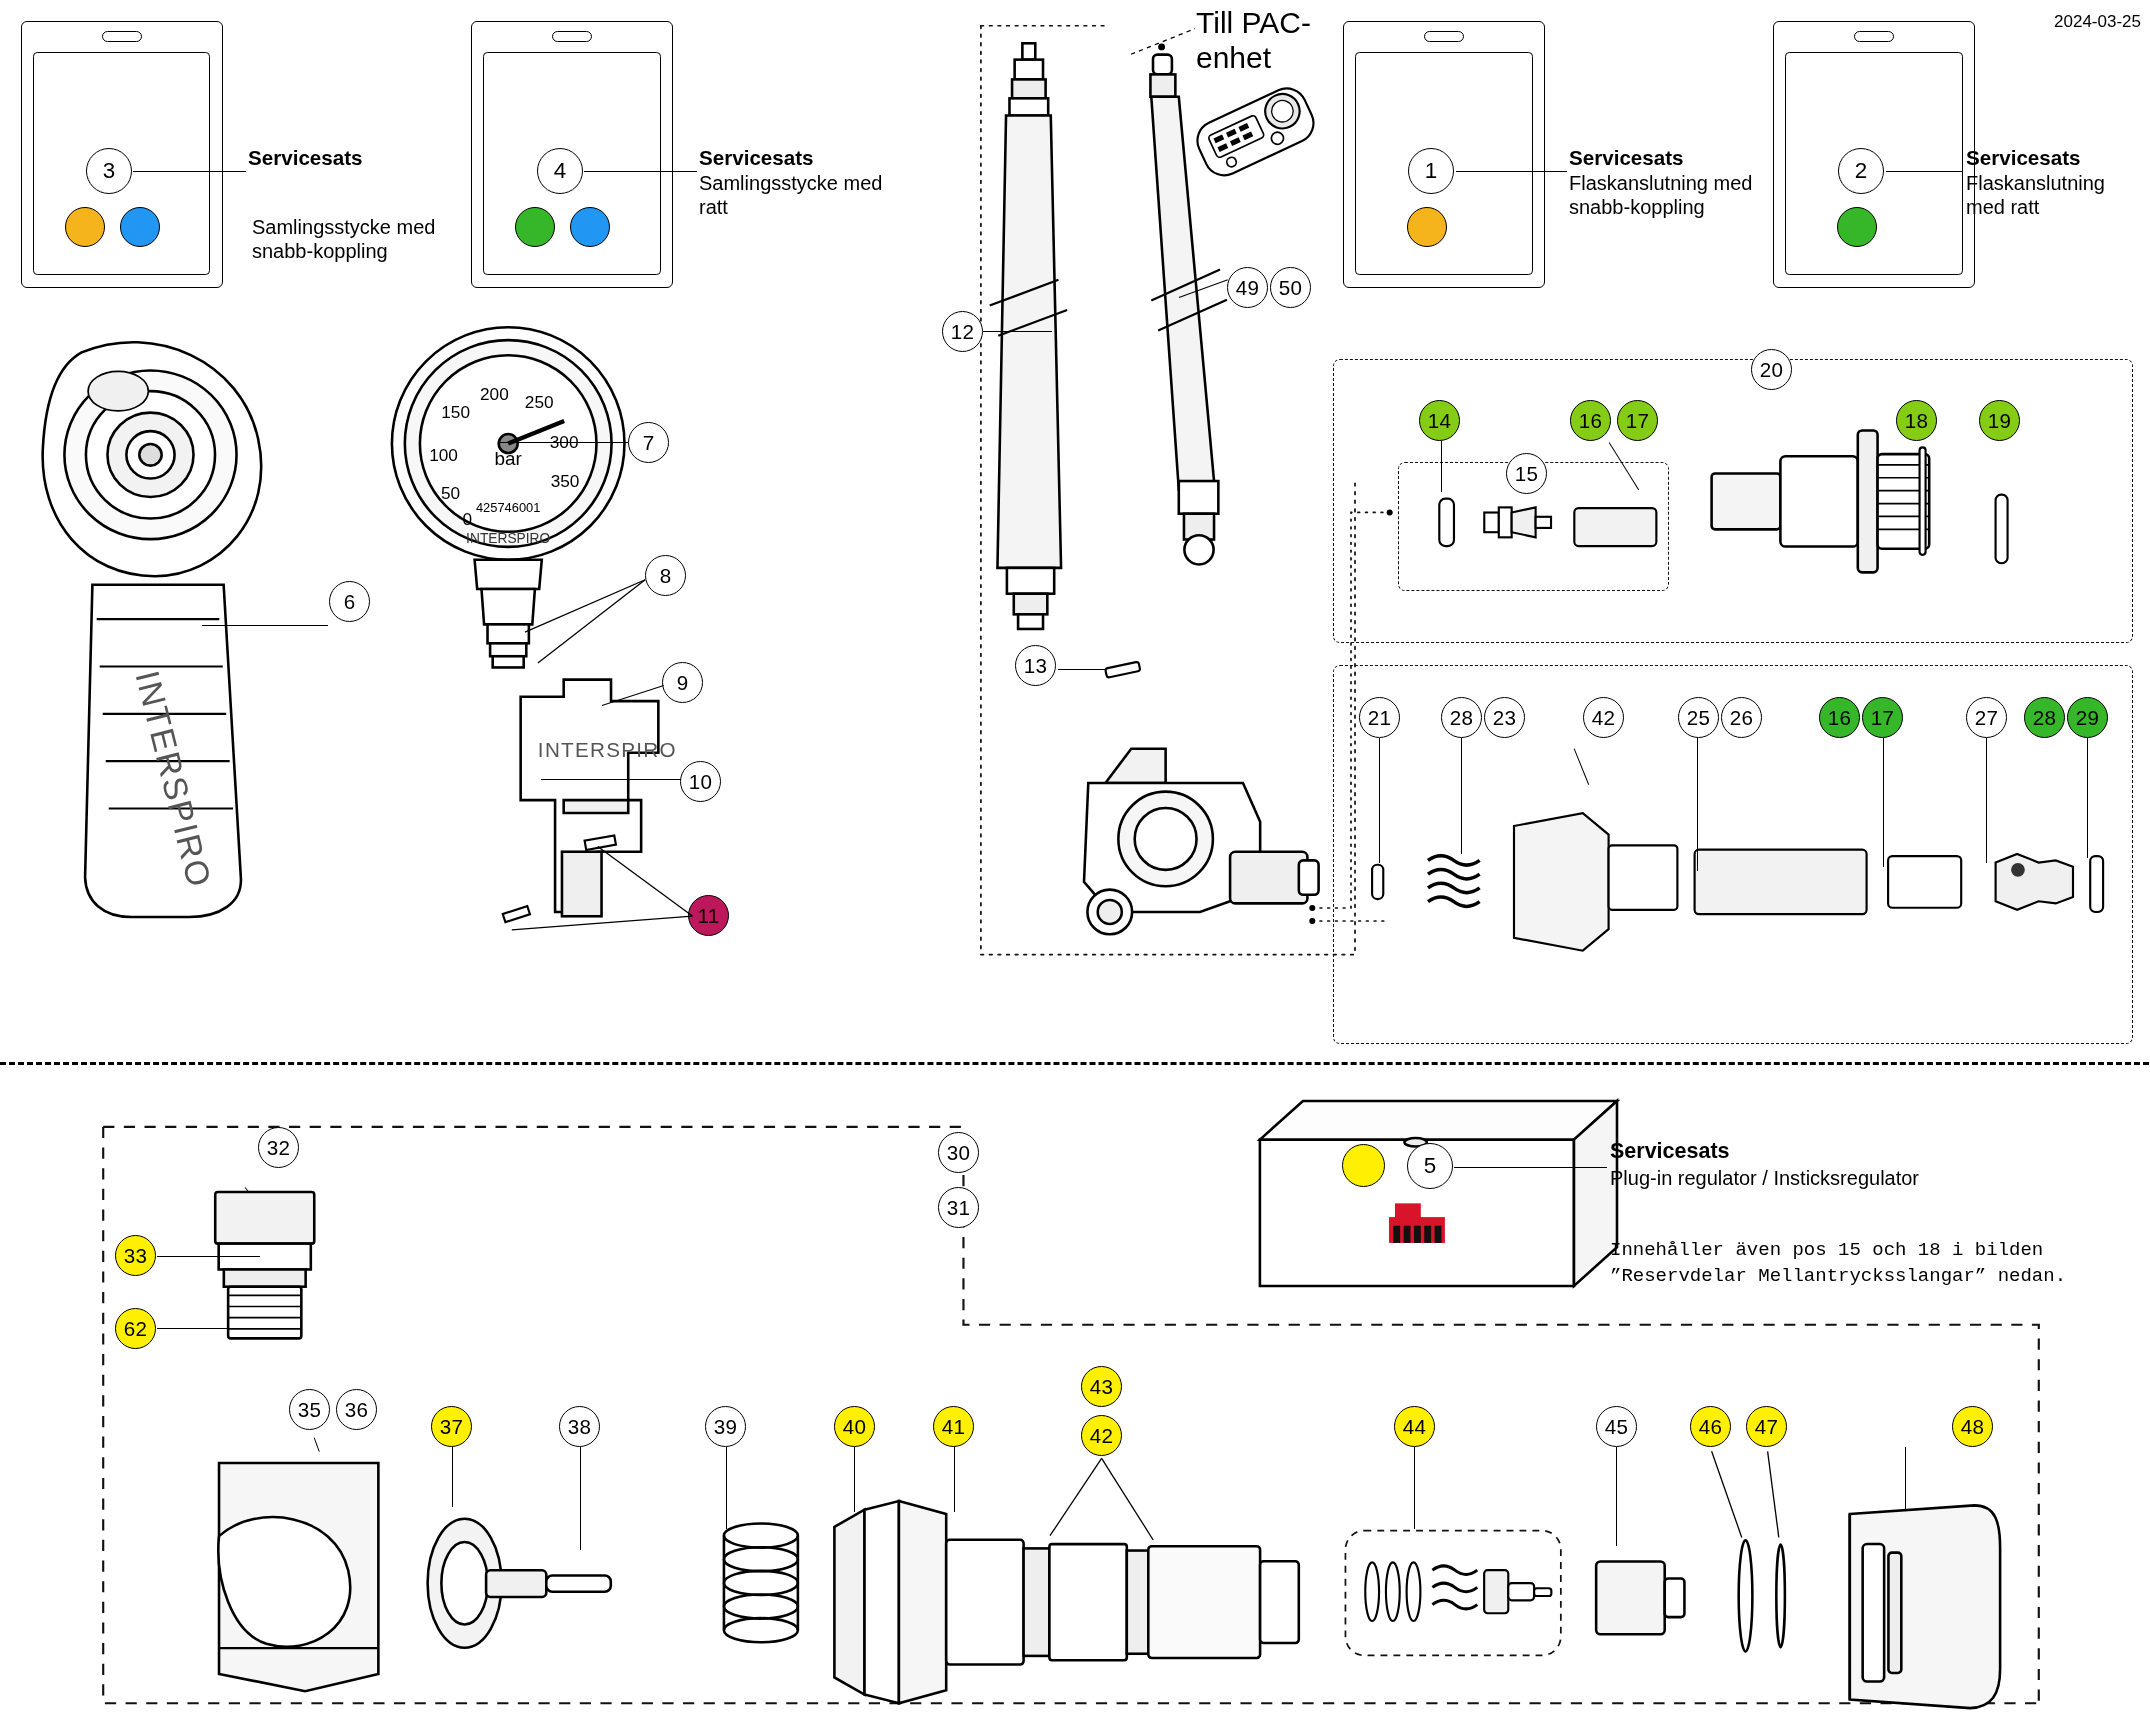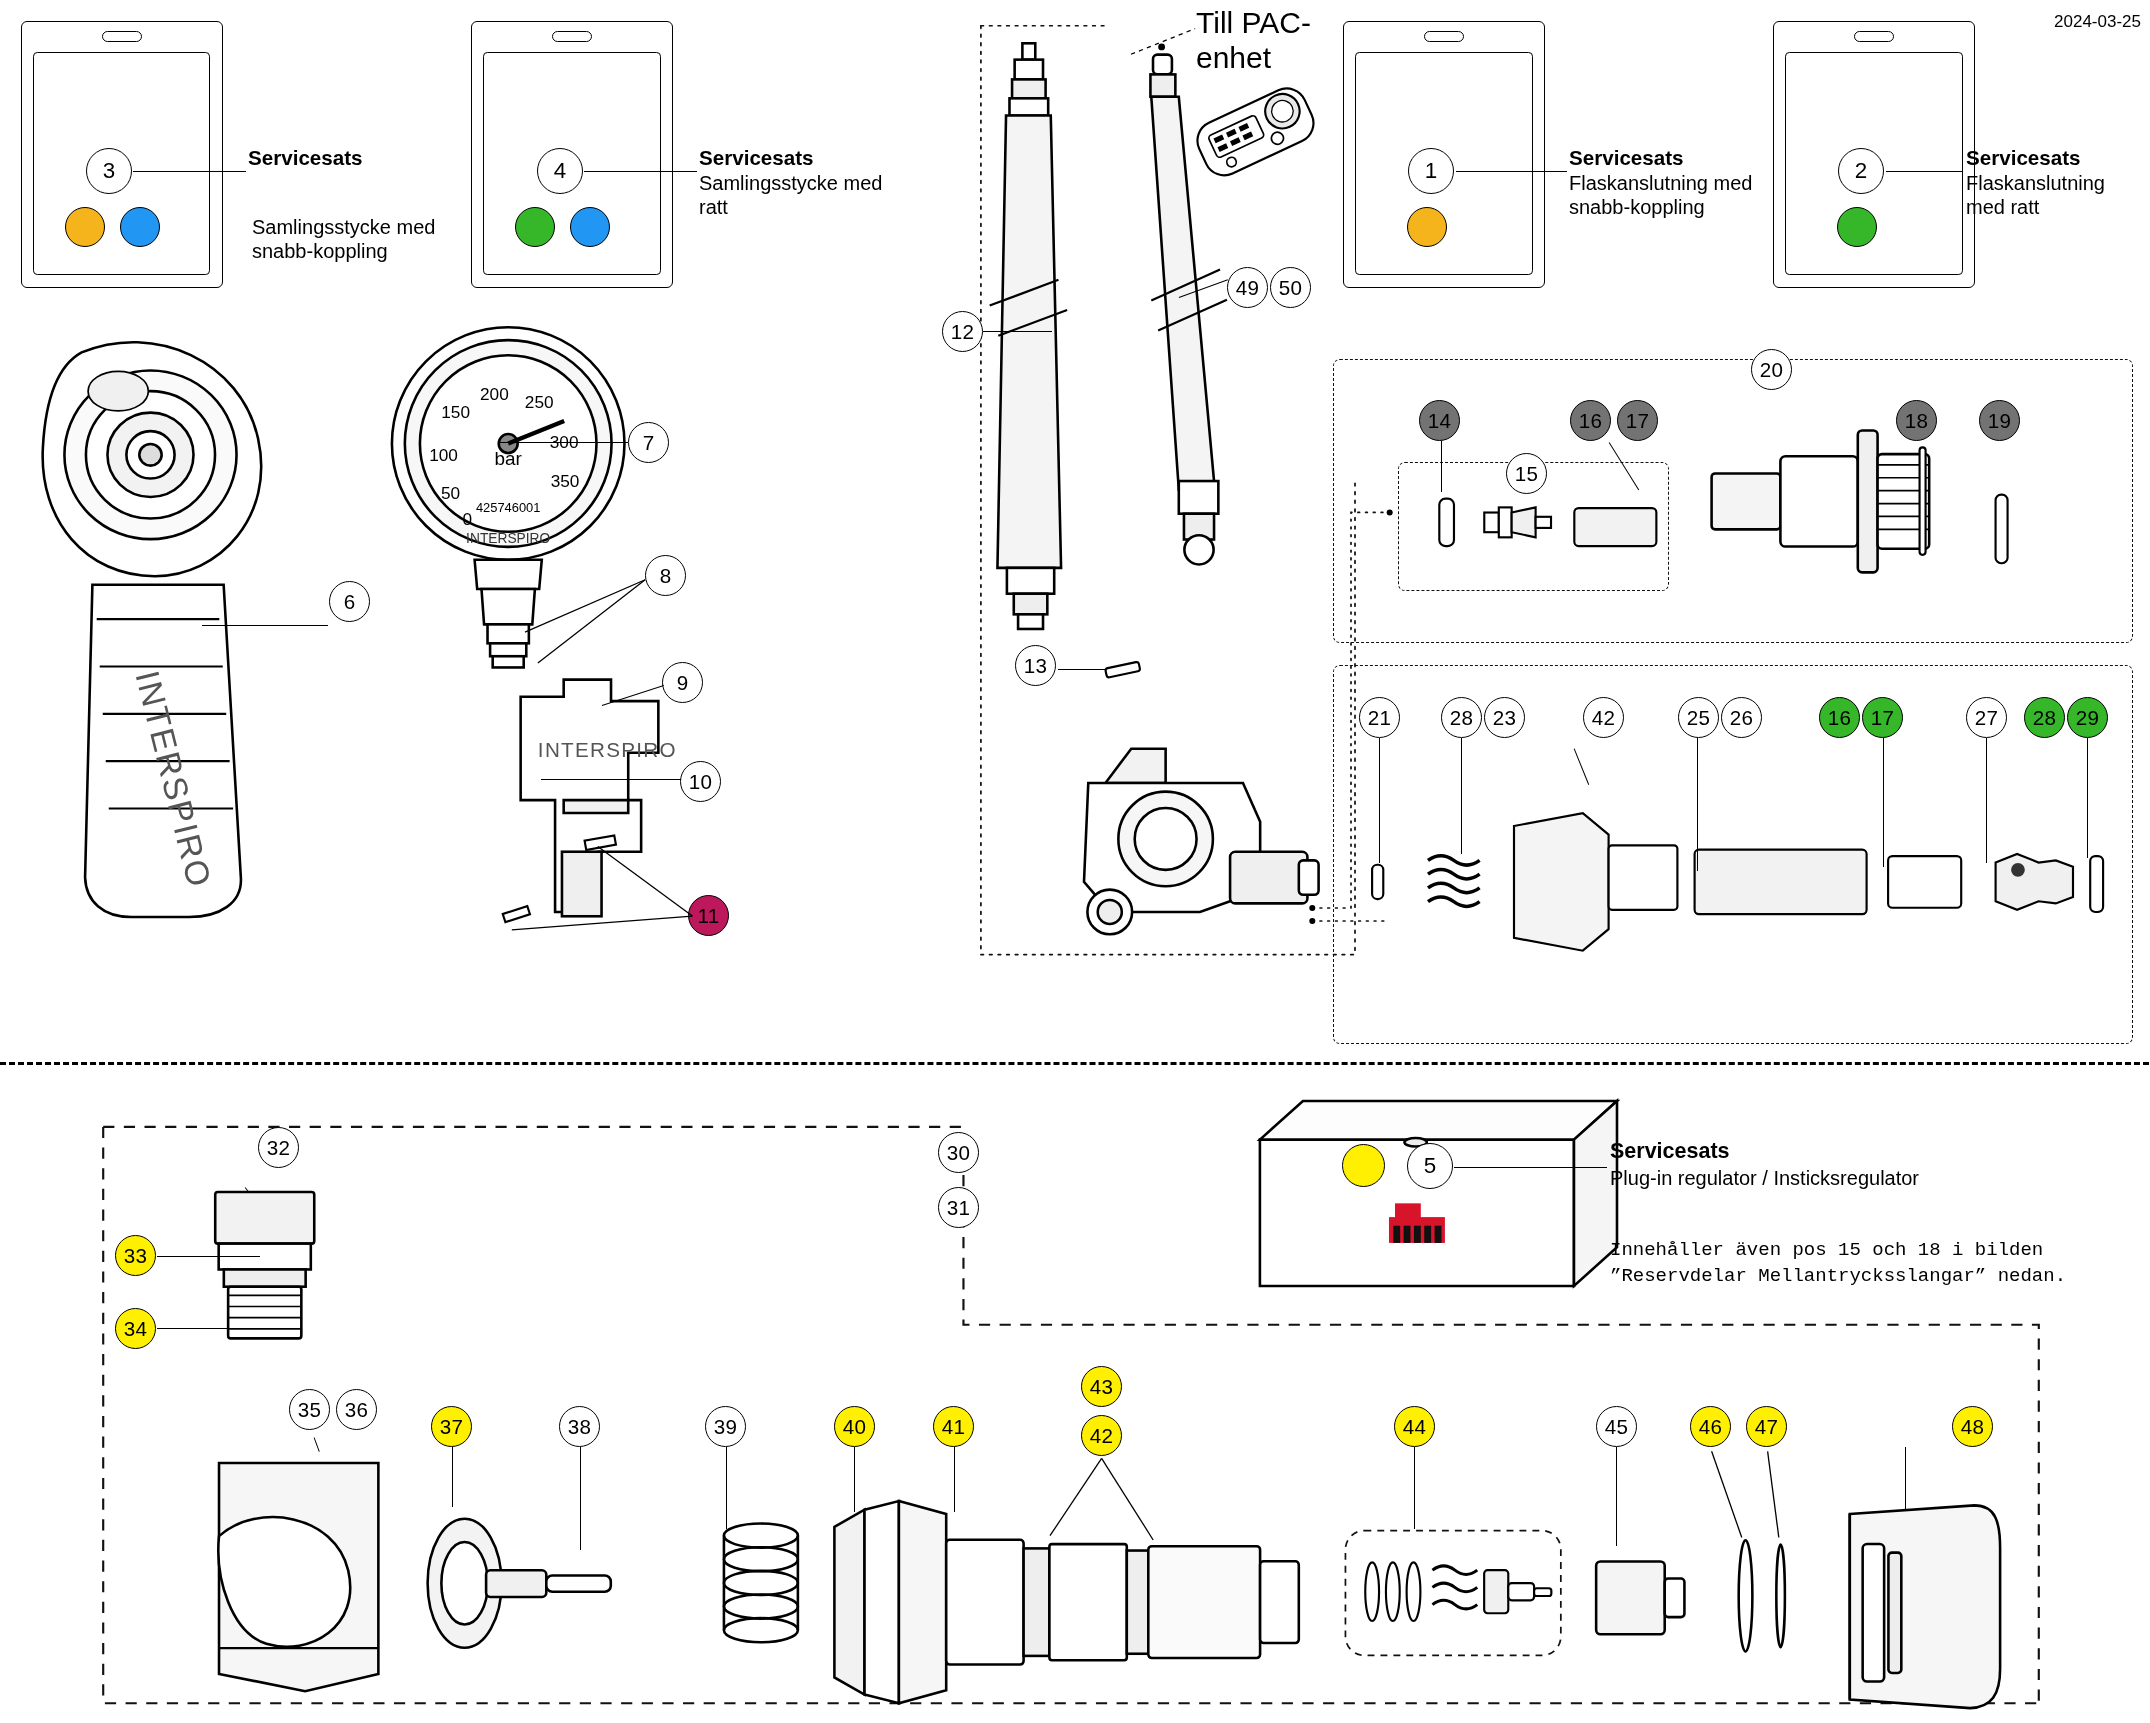--- a/index.html
+++ b/index.html
@@ -24,21 +24,21 @@
   .bub {
     border-radius: 50%;
     border: 1.7px solid #000;
     background: #fff;
     display: flex; align-items: center; justify-content: center;
     font-size: 20px; font-weight: 400; letter-spacing: 0.2px;
   }
   .bub.sz1 { width: 41px; height: 41px; font-size: 20.6px; }
   .bub.sz2 { width: 46px; height: 46px; font-size: 22.4px; }
   .bub.yellow { background:#ffef00; border-color:#000; }
-  .bub.orange { background:#737373; border-color:#000; }
+  .bub.orange { background:#84cc16; border-color:#000; }
   .bub.green  { background:#35b729; border-color:#000; }
   .bub.blue   { background:#be185d; border-color:#000; color:#000; }
 
   
   .pouch {
     border: 1.7px solid #000; border-radius: 6px; background:#fff;
   }
   .pouch .hang {
     position:absolute; left:50%; transform:translateX(-50%);
     top: 9.5px; width: 40px; height: 11.2px; border:1.7px solid #000; border-radius: 6px;
@@ -398,21 +398,21 @@
     <g fill="#fff" stroke="#000" stroke-width="6">
       <rect x="40" y="30" width="230" height="120" rx="6" fill="#f2f2f2"></rect>
       <rect x="48" y="150" width="214" height="60" fill="#fff"></rect>
       <rect x="60" y="210" width="190" height="40" fill="#eee"></rect>
       <rect x="70" y="250" width="170" height="120" rx="6" fill="#fff"></rect>
       <path d="M70 270 L 240 270 M70 296 L 240 296 M70 322 L 240 322 M70 348 L 240 348" stroke-width="4"></path>
     </g>
   </svg>
   <div class="abs bub sz1 yellow" style="left:115px; top:1235px;">33</div>
   <div class="abs lead" style="left:157px; top:1256px; width:103px;"></div>
-  <div class="abs bub sz1 yellow" style="left:115px; top:1308px;">34</div>
+  <div class="abs bub sz1 yellow" style="left:115px; top:1308px;">62</div>
   <div class="abs lead" style="left:157px; top:1328px; width:95px;"></div>
 
   <div class="abs bub sz1" style="left:938px; top:1132px;">30</div>
   <div class="abs bub sz1" style="left:938px; top:1187px;">31</div>
 
   <svg class="abs" style="left:1247px; top:1088px;" width="370" height="241" viewBox="0 0 860 560">
     <g fill="#fff" stroke="#000" stroke-width="6">
       <path d="M30 120 L 760 120 L 760 460 L 30 460 Z" fill="#fff"></path>
       <path d="M30 120 L 130 30 L 860 30 L 760 120 Z" fill="#fdfdfd"></path>
       <path d="M760 120 L 860 30 L 860 370 L 760 460 Z" fill="#f5f5f5"></path>

